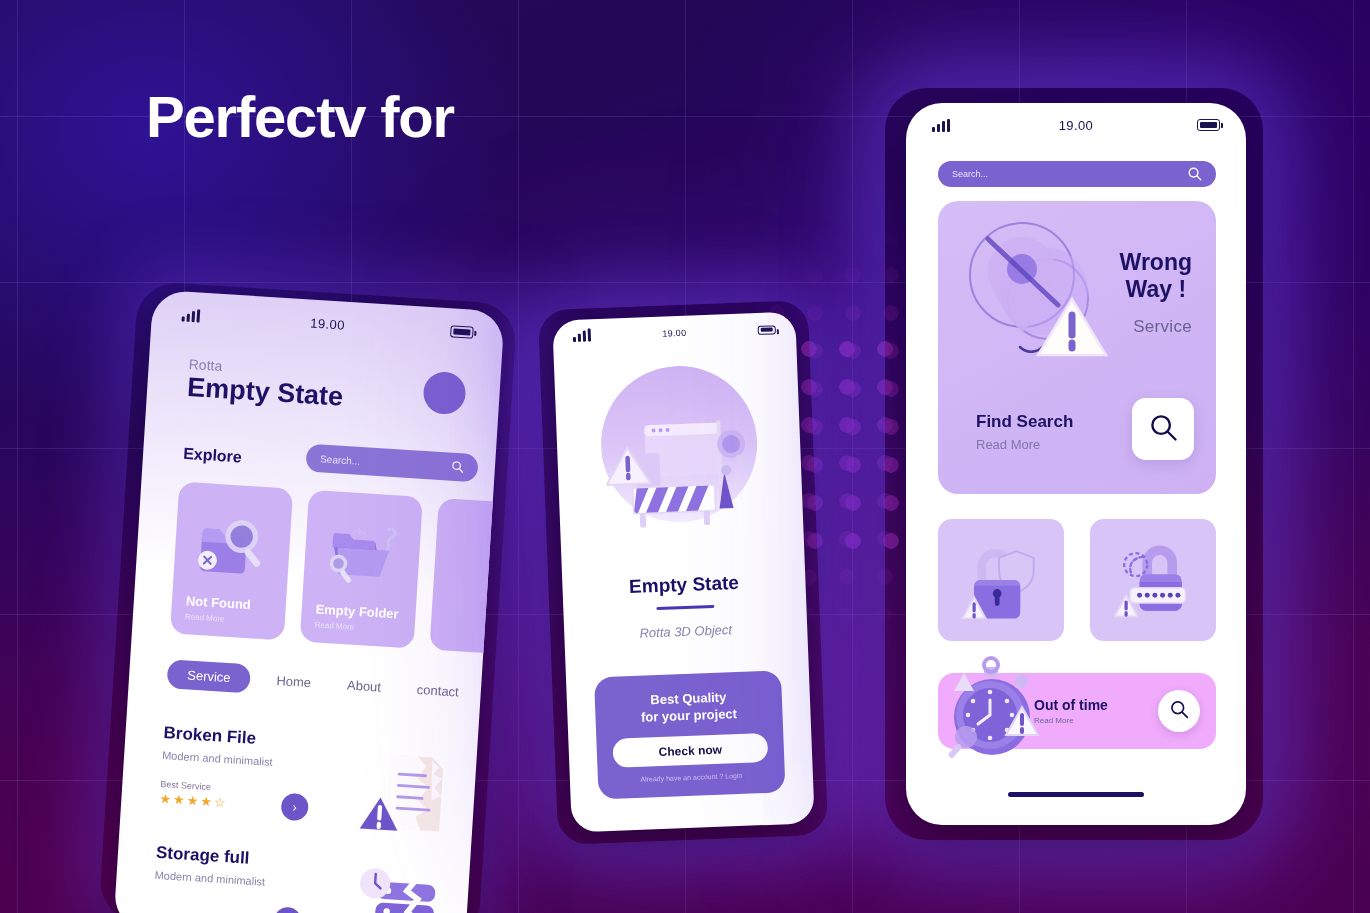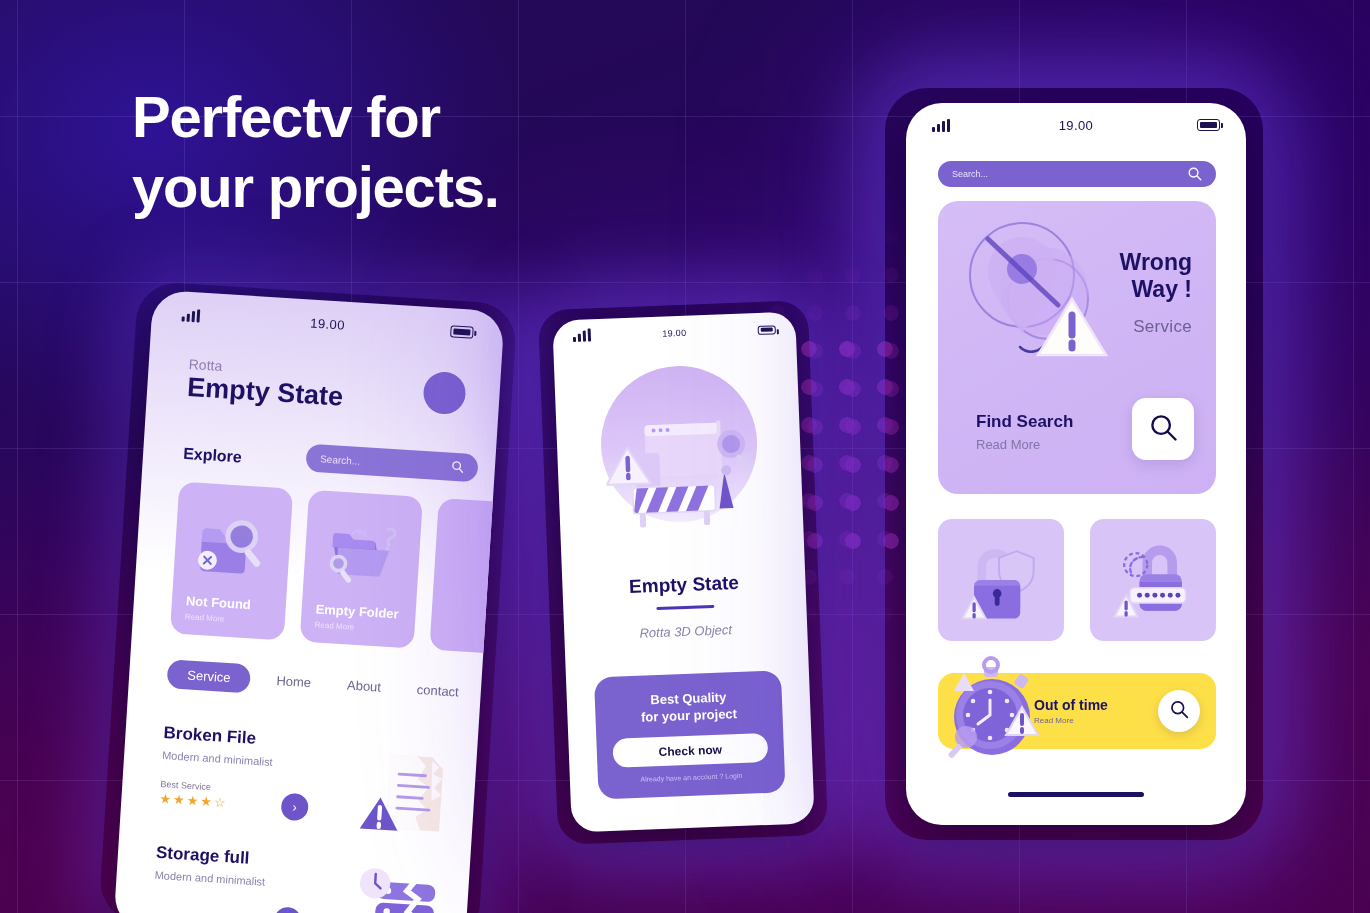--- a/index.html
+++ b/index.html
@@ -44,21 +44,21 @@
     -webkit-mask-image:linear-gradient(to bottom, #000 0%, rgba(0,0,0,.45) 55%, rgba(0,0,0,0) 95%);
     mask-image:linear-gradient(to bottom, #000 0%, rgba(0,0,0,.45) 55%, rgba(0,0,0,0) 95%);
   }
 
   
   .headline{
     position:absolute; left:132px; top:82px; width:520px;
     color:#fff; font-weight:800; font-size:58px; line-height:1.21;
     letter-spacing:-1.2px;
   }
-  .headline .l{ display:block; white-space:nowrap; }
+  .headline .l{ display:block; white-space:nowrap;margin-left:14px; }
 
   
   .phone{ position:absolute; background:#fff; overflow:hidden; }
   .phone-glow{ position:absolute; border-radius:42px; }
 
   
   #glow-right{ left:885px; top:88px; width:378px; height:752px;
     box-shadow:0 0 78px 20px rgba(124,77,255,.46), 0 0 160px 50px rgba(96,48,220,.25); }
   #phone-right{
     left:906px; top:103px; width:340px; height:722px; border-radius:36px;
@@ -83,39 +83,39 @@
     background:#7a62cf; border-radius:14px;
     display:flex; align-items:center; padding:0 14px; color:#e9e2ff; font-size:9px;
   }
   .searchbar .sicon{ margin-left:auto; }
 
   .hero-card{
     position:absolute; left:32px; top:98px; width:278px; height:293px;
     background:linear-gradient(150deg,#d5bdf6 0%,#d0b6f5 50%,#cdb1f4 100%);
     border-radius:20px; overflow:hidden;
   }
-  .hero-title{ position:absolute; right:24px; top:48px; text-align:right;
+  .hero-title{ position:absolute; right:24px; top:48px; text-align:center;
     color:#1d1166; font-weight:800; font-size:23px; line-height:1.18; }
   .hero-sub{ position:absolute; right:24px; top:116px; color:#6b6090;
     font-size:17px; letter-spacing:.3px; }
   .hero-h{ position:absolute; left:38px; bottom:62px; color:#1d1166;
     font-weight:800; font-size:17px; }
   .hero-p{ position:absolute; left:38px; bottom:42px; color:#8076a8; font-size:13px; }
   .hero-btn{ position:absolute; right:22px; bottom:34px; width:62px; height:62px;
     background:#fff; border-radius:14px; display:flex; align-items:center;
     justify-content:center; box-shadow:0 4px 14px rgba(60,20,120,.14); }
 
   .mini-row{ position:absolute; left:32px; top:416px; width:278px;
     display:flex; gap:26px; }
   .mini-card{ width:126px; height:122px; background:#d9c4f8; border-radius:14px;
     display:flex; align-items:center; justify-content:center; }
 
   .wide-card{
     position:absolute; left:32px; top:570px; width:278px; height:76px;
-    background:#fde047; border-radius:16px; display:flex; align-items:center;
+    background:#f0abfc; border-radius:16px; display:flex; align-items:center;
     padding-left:96px; overflow:visible;
   }
   .wide-title{ color:#1d1166; font-weight:800; font-size:14px; }
   .wide-sub{ color:#6f6498; font-size:8px; margin-top:3px; }
   .wide-btn{ position:absolute; right:16px; top:50%; transform:translateY(-50%);
     width:42px; height:42px; border-radius:50%; background:#fff;
     display:flex; align-items:center; justify-content:center;
     box-shadow:0 3px 10px rgba(60,20,120,.16); }
   .homebar{ position:absolute; left:50%; transform:translateX(-50%); bottom:28px;
     width:136px; height:5px; background:#1d1166; border-radius:3px; }
@@ -206,21 +206,20 @@
 
 <div id="stage">
 
   <div class="bg-base"></div>
   <div class="bg-grid"></div>
   <div class="bg-halftone"></div>
   <div class="bg-halftone2"></div>
 
   <div class="headline">
     <span class="l">Perfectv for</span>
-    <span class="l">your projects.</span>
   </div>
 
   <div class="phone-glow" id="glow-left"></div>
   <div class="phone" id="phone-left">
 
     <div class="l-status">
       <span class="sig">
           <i></i>
           <i></i>
           <i></i>

